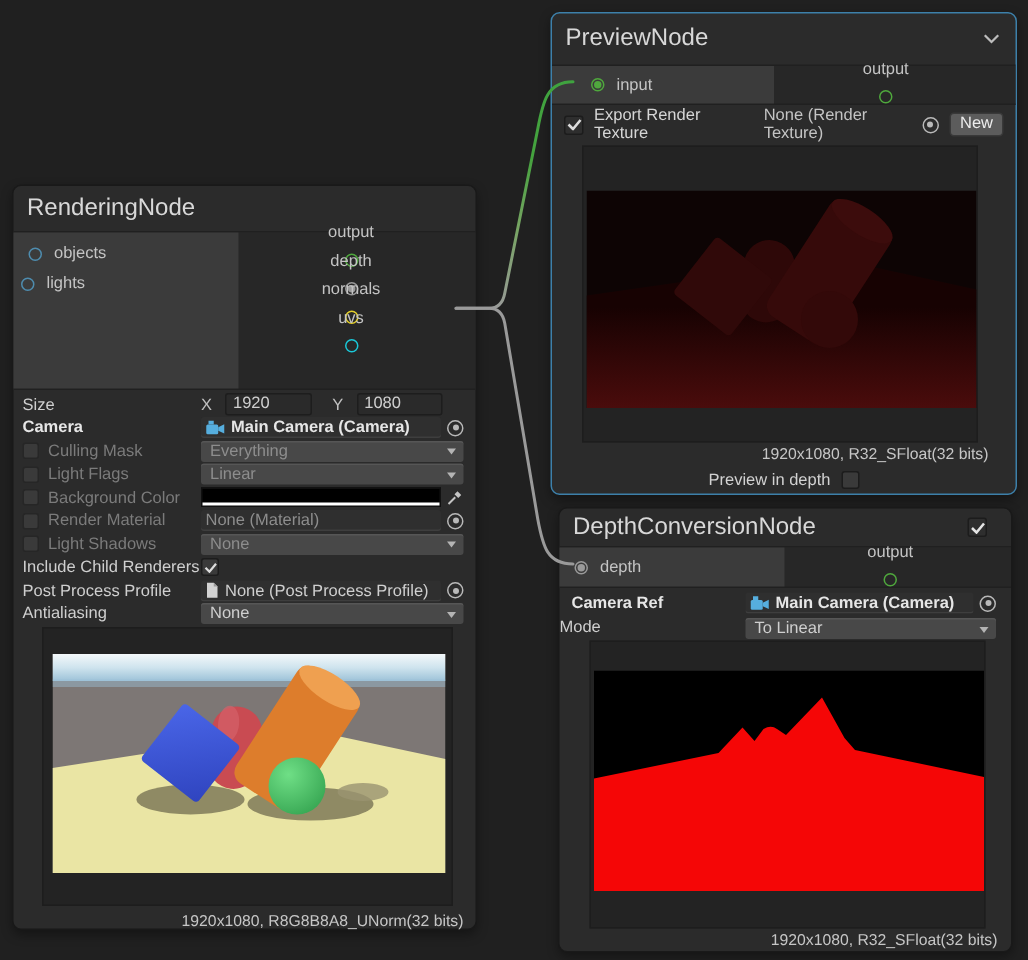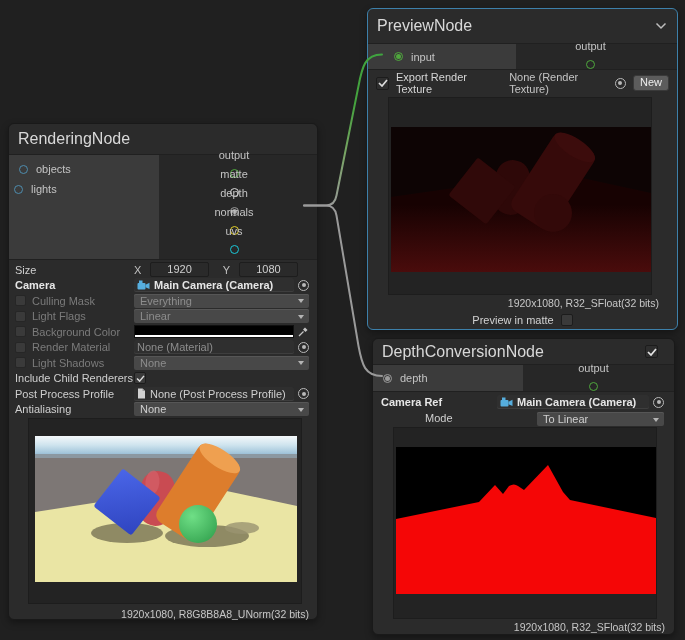--- a/index.html
+++ b/index.html
@@ -25,21 +25,21 @@
 
   .props{padding-top:2px;}
   .prop-row{position:relative;display:flex;align-items:center;height:15.5px;padding-left:6px;font-size:11px;color:#cfcfcf;}
   .prop-row .prop-value{position:absolute;left:125px;right:8px;top:0;bottom:0;display:flex;align-items:center;gap:4px;}
   .prop-row.disabled{color:#7b7b7b;}
   .prop-row.disabled .prop-value{color:#8d8d8d;}
   .bold{font-weight:700;color:#e6e6e6;}
   .prop-check{width:11px;height:11px;border-radius:2px;background:#3a3a3a;border:1px solid #262626;box-sizing:border-box;margin-right:6px;flex:none;}
   .dropdown{flex:1;position:relative;height:14px;line-height:14px;background:#484848;border-radius:2px;padding:0 16px 0 6px;box-shadow:inset 0 1px 0 #565656;white-space:nowrap;overflow:hidden;}
   .dropdown::after{content:"";position:absolute;right:5px;top:5.5px;border-left:3.5px solid transparent;border-right:3.5px solid transparent;border-top:4px solid #b4b4b4;}
-  .numfield{width:48px;height:13px;line-height:13px;background:#2a2a2a;border:1px solid #1d1d1d;border-radius:2px;padding:0 16px;margin-right:10px;}
+  .numfield{width:48px;height:13px;line-height:13px;background:#2a2a2a;border:1px solid #1d1d1d;border-radius:2px;padding:0 4px;margin-right:10px;}
   .axis{margin-right:5px;color:#c0c0c0;}
   .objfield{flex:1;display:flex;align-items:center;gap:4px;height:14px;background:#2f2f2f;border-radius:2px;padding:0 3px;box-shadow:inset 0 -1px 0 #3e3e3e;white-space:nowrap;overflow:hidden;}
   .target{width:11px;height:11px;border:1px solid #b9b9b9;border-radius:50%;box-sizing:border-box;position:relative;flex:none;}
   .target::after{content:"";position:absolute;left:2.5px;top:2.5px;width:4px;height:4px;border-radius:50%;background:#b9b9b9;}
   .colorswatch{flex:1;height:11px;background:#000;border:1px solid #101010;position:relative;}
   .colorswatch::after{content:"";position:absolute;left:0;right:0;bottom:0;height:2.5px;background:#fff;}
   .checkbox{width:13px;height:13px;background:#2e2e2e;border:1px solid #1c1c1c;border-radius:2px;box-sizing:border-box;display:flex;align-items:center;justify-content:center;flex:none;}
   .checkbox.small{width:12px;height:12px;background:#3a3a3a;}
   .preview-box{position:absolute;background:#232323;border:1px solid #1d1d1d;box-sizing:border-box;}
   .preview-img{position:absolute;display:block;}
@@ -78,24 +78,20 @@
       </div>
       <div class="port-row" style="height:20px;padding-left:5px;">
         <span class="port" style="--c: #4e8cae;"></span>
         <span>lights</span>
       </div>
     </div>
     <div style="position:absolute;left:150px;right:0;top:4px;">
       <div class="port-row out-row" style="height:19px;">
         <span>output</span>
         <span class="port" style="--c: #4fa83d;"></span>
-      </div>
-      <div class="port-row out-row" style="height:19px;">
-        <span>matte</span>
-        <span class="port" style="--c: #dcdcdc;"></span>
       </div>
       <div class="port-row out-row" style="height:19px;">
         <span>depth</span>
         <span class="port connected" style="--c: #9a9a9a;"></span>
       </div>
       <div class="port-row out-row" style="height:19px;">
         <span>normals</span>
         <span class="port" style="--c: #e3cf2a;"></span>
       </div>
       <div class="port-row out-row" style="height:19px;">
@@ -301,21 +297,21 @@
       </g>
       <g transform="translate(91,64) rotate(38)">
         <rect x="-24" y="-24" width="48" height="48" rx="3" fill="#300909"></rect>
       </g>
       <circle cx="162" cy="86" r="19" fill="#330909"></circle>
     </svg>
   </div>
   <div class="caption" style="right:18px;top:288px;">1920x1080, R32_SFloat(32 bits)</div>
 
   <div class="srgb-row" style="top:305px;">
-    <span>Preview in matte</span>
+    <span>Preview in depth</span>
     <span class="checkbox small"></span>
   </div>
 </div>
 
 <div class="node" style="left:372px;top:338px;width:303px;height:297px;">
   <div class="node-title" style="height:25px;">
     <span>DepthConversionNode</span>
     <span class="flex-spacer"></span>
     <span class="checkbox" style="margin-right:6px;">
       <svg width="10" height="8" viewBox="0 0 10 8">
@@ -344,21 +340,21 @@
             <rect x="2" y="0.5" width="3.5" height="2.5" fill="#56aede"></rect>
             <rect x="0.5" y="3" width="8" height="6.5" rx="1" fill="#56aede"></rect>
             <path d="M8.5,4.8 L12.5,2.8 V9 L8.5,7.2 Z" fill="#56aede"></path>
           </svg>
         <span class="bold">Main Camera (Camera)</span>
         <span class="flex-spacer"></span>
       </span>
       <span class="target"></span>
     </span>
   </div>
-  <div class="prop-row" style="height:16px;padding-left:12px;margin-left:40px;">
+  <div class="prop-row" style="height:16px;padding-left:0;">
     <span>Mode</span>
     <span class="prop-value" style="left:124px;right:10px;align-items:flex-end;">
       <span class="dropdown">To Linear</span>
     </span>
   </div>
 
   <div class="preview-box" style="left:20px;top:88px;width:264px;height:192px;">
     <svg class="preview-img" style="left:2px;top:19px;" width="260" height="147" viewBox="0 0 260 147">
       <rect width="260" height="147" fill="#000000"></rect>
       <path d="M0,72 L83,55 L99,38 L107,47 L113,39 Q118,36 122,39 L128,43 L152,18 L167,45 L174,53 L260,71 L260,147 L0,147 Z" fill="#f50606"></path>

